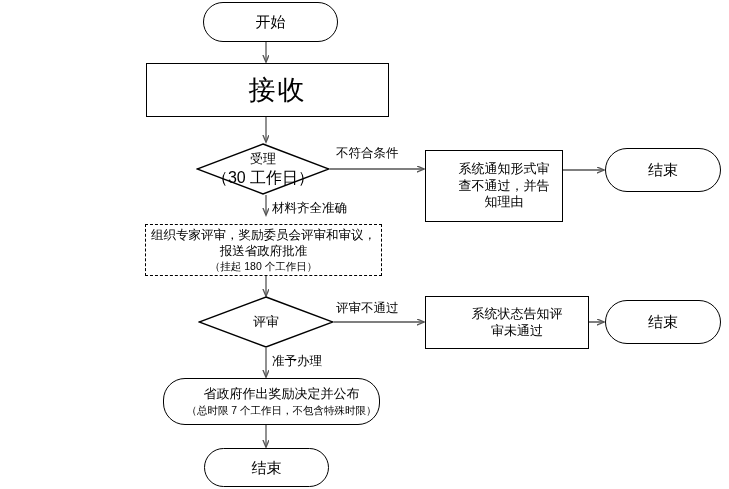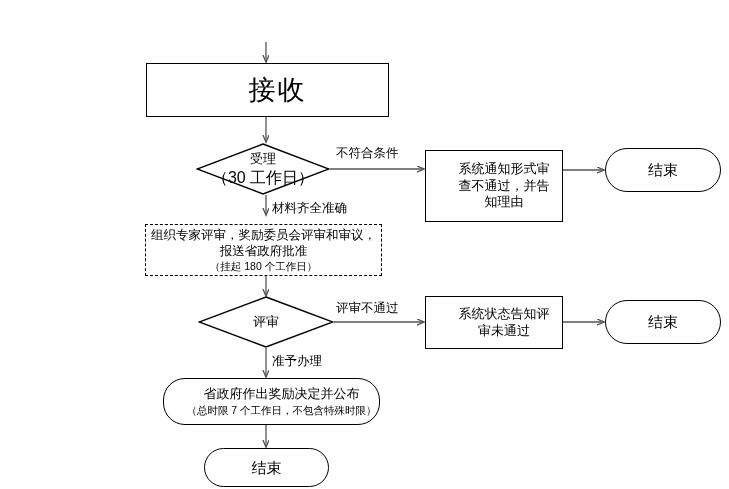--- a/index.html
+++ b/index.html
@@ -127,20 +127,23 @@
 
     <line x1="266" y1="348" x2="266" y2="377" marker-end="url(#arrow)"></line>
 
     <line x1="334" y1="322" x2="424" y2="322" marker-end="url(#arrow)"></line>
 
     <line x1="563" y1="322" x2="604" y2="322" marker-end="url(#arrow)"></line>
 
     <line x1="266" y1="425" x2="266" y2="447" marker-end="url(#arrow)"></line>
   </svg>
 
+  <div class="node terminator" style="left:203px; top:2px; width:135px; height:40px;">
+    <span>开始</span>
+  </div>
 
   <div class="node process process-big" style="left:146px; top:63px; width:243px; height:54px;">
     <span>接收</span>
   </div>
 
   <div class="decision-wrap" style="left:196px; top:143px; width:134px; height:52px;">
     <svg width="134" height="52" viewBox="0 0 134 52">
       <polygon points="67,1 133,26 67,51 1,26" fill="#ffffff" stroke="#000000" stroke-width="1.4"></polygon>
     </svg>
     <div class="decision-label">
@@ -175,21 +178,21 @@
     </svg>
     <div class="decision-label">
       <span>评审</span>
     </div>
   </div>
 
   <div class="edge-label" style="left:336px; top:300px;">评审不通过</div>
 
   <div class="edge-label" style="left:272px; top:353px;">准予办理</div>
 
-  <div class="node process" style="left:425px; top:296px; width:138px; height:53px;">
+  <div class="node process" style="left:425px; top:296px; width:164px; height:53px;">
     <span>系统状态告知评</span>
     <span>审未通过</span>
   </div>
 
   <div class="node terminator" style="left:605px; top:300px; width:116px; height:44px;">
     <span>结束</span>
   </div>
 
   <div class="node process" style="left:163px; top:378px; width:217px; height:47px;border-radius:22px;">
     <span>省政府作出奖励决定并公布</span>

